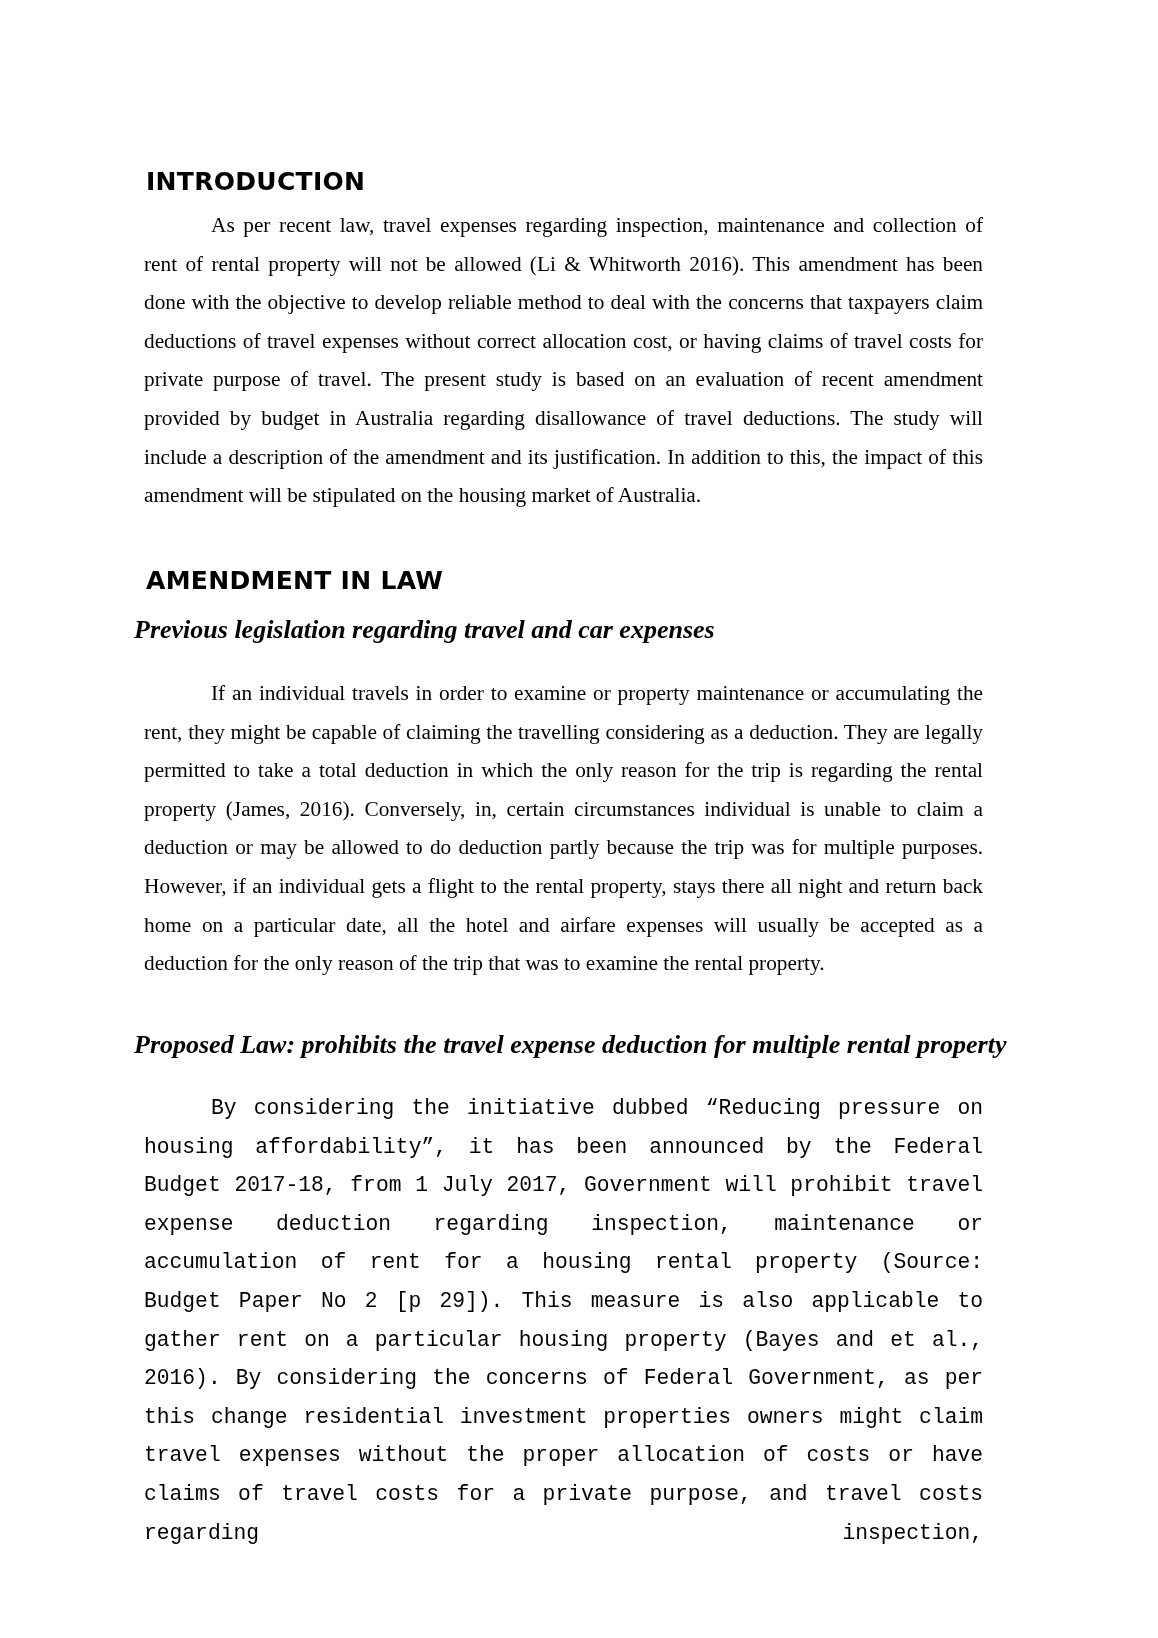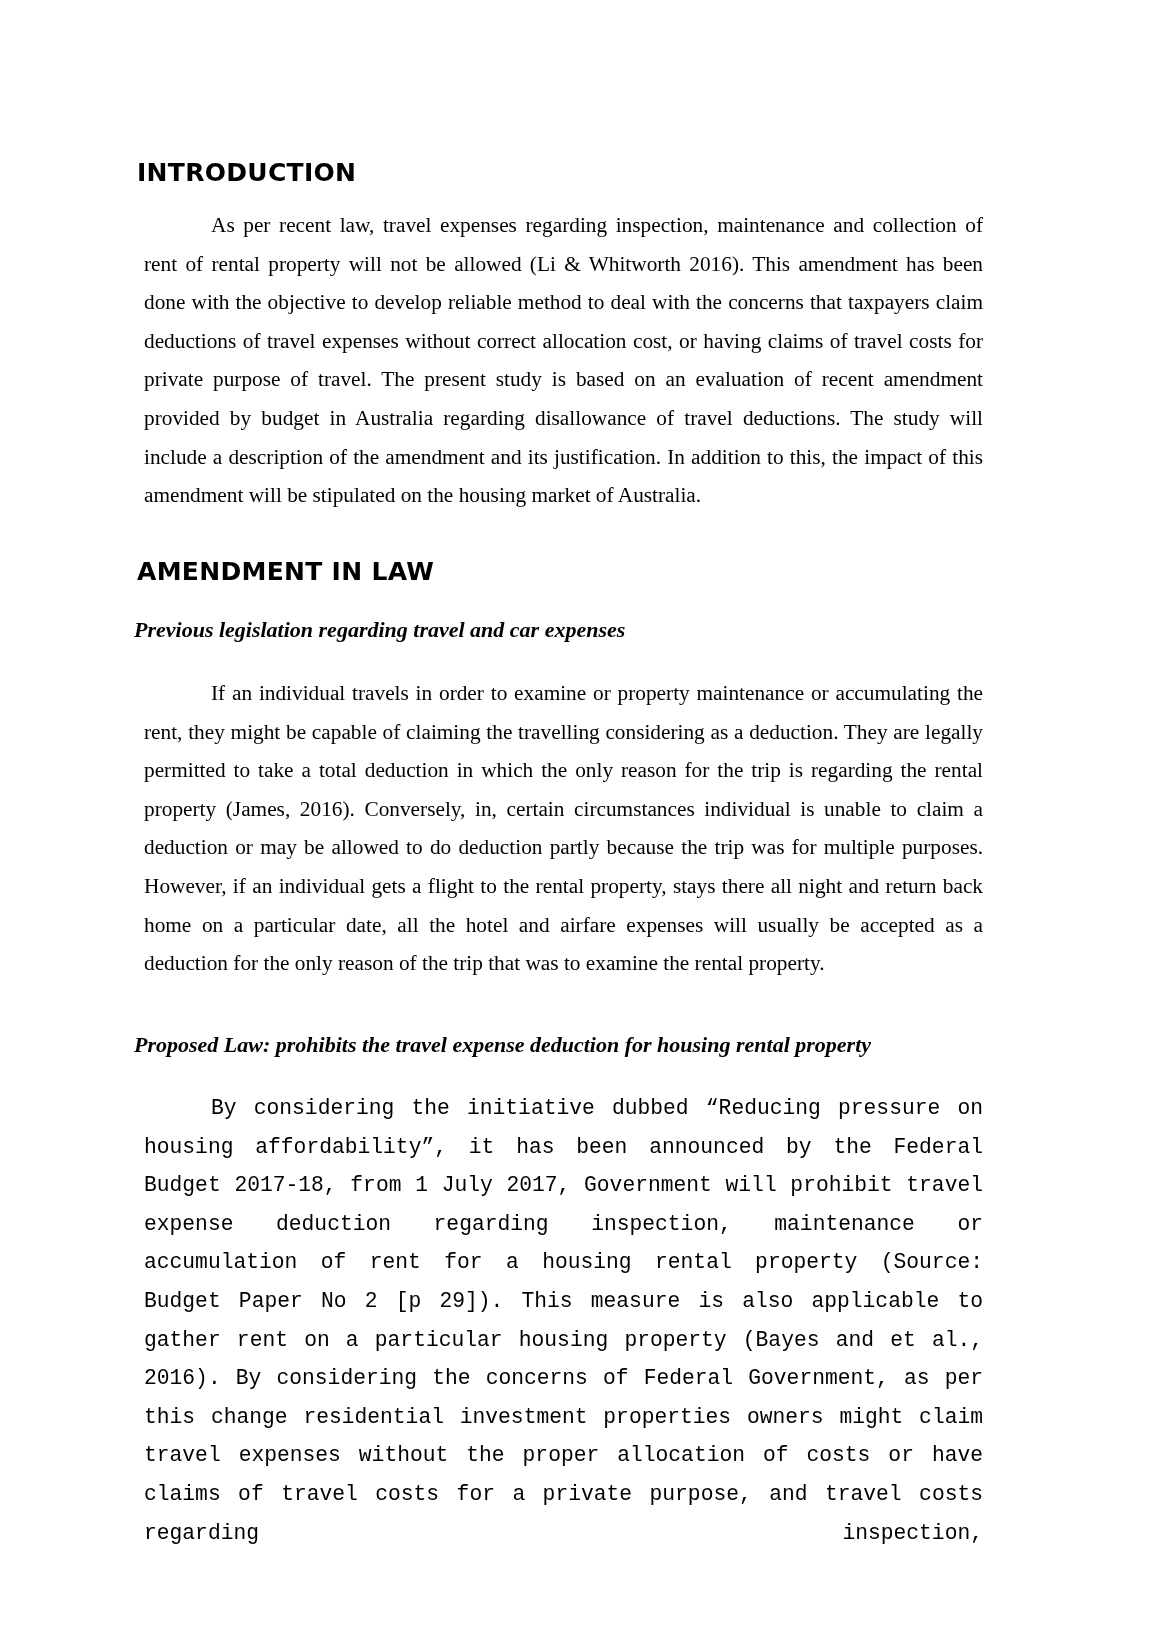--- a/index.html
+++ b/index.html
@@ -21,30 +21,30 @@
       color: #000000;
     }
     .h1 {
       position: absolute;
       left: 0;
       font-family: "DejaVu Sans", sans-serif;
       font-weight: bold;
       font-size: 25px;
       letter-spacing: 0.3px;
       line-height: 30px;
-      margin: 3px;
+      margin: 12px;
       white-space: nowrap;
     }
     .h2 {
       position: absolute;
       left: 0;
       font-family: "Liberation Serif", serif;
       font-weight: bold;
       font-style: italic;
-      font-size: 22px;
+      font-size: 26px;
       line-height: 26px;
       margin: 0;
       white-space: nowrap;
     }
     .para {
       position: absolute;
       left: 0;
       width: 839px;
       margin: 10px;
       font-family: "Liberation Serif", serif;
@@ -66,17 +66,17 @@
   <h1 class="h1" style="top:155px;">INTRODUCTION</h1>
 
   <p class="para" style="top:196px;">As per recent law, travel expenses regarding inspection, maintenance and collection of rent of rental property will not be allowed (Li &amp; Whitworth 2016). This amendment has been done with the objective to develop reliable method to deal with the concerns that taxpayers claim deductions of travel expenses without correct allocation cost, or having claims of travel costs for private purpose of travel. The present study is based on an evaluation of recent amendment provided by budget in Australia regarding disallowance of travel deductions. The study will include a description of the amendment and its justification. In addition to this, the impact of this amendment will be stipulated on the housing market of Australia.</p>
 
   <h1 class="h1" style="top:554px;">AMENDMENT IN LAW</h1>
 
   <h2 class="h2" style="top:617px;">Previous legislation regarding travel and car expenses</h2>
 
   <p class="para" style="top:664px;">If an individual travels in order to examine or property maintenance or accumulating the rent, they might be capable of claiming the travelling considering as a deduction. They are legally permitted to take a total deduction in which the only reason for the trip is regarding the rental property (James, 2016). Conversely, in, certain circumstances individual is unable to claim a deduction or may be allowed to do deduction partly because the trip was for multiple purposes. However, if an individual gets a flight to the rental property, stays there all night and return back home on a particular date, all the hotel and airfare expenses will usually be accepted as a deduction for the only reason of the trip that was to examine the rental property.</p>
 
-  <h2 class="h2" style="top:1032px;">Proposed Law: prohibits the travel expense deduction for housing rental property</h2>
+  <h2 class="h2" style="top:1032px;">Proposed Law: prohibits the travel expense deduction for multiple rental property</h2>
 
   <p class="para cut" style="top:1079px;">By considering the initiative dubbed “Reducing pressure on housing affordability”, it has been announced by the Federal Budget 2017-18, from 1 July 2017, Government will prohibit travel expense deduction regarding inspection, maintenance or accumulation of rent for a housing rental property (Source: Budget Paper No 2 [p 29]). This measure is also applicable to gather rent on a particular housing property (Bayes and et al., 2016). By considering the concerns of Federal Government, as per this change residential investment properties owners might claim travel expenses without the proper allocation of costs or have claims of travel costs for a private purpose, and travel costs regarding inspection,</p>
 
 </div>
 
 </body></html>

